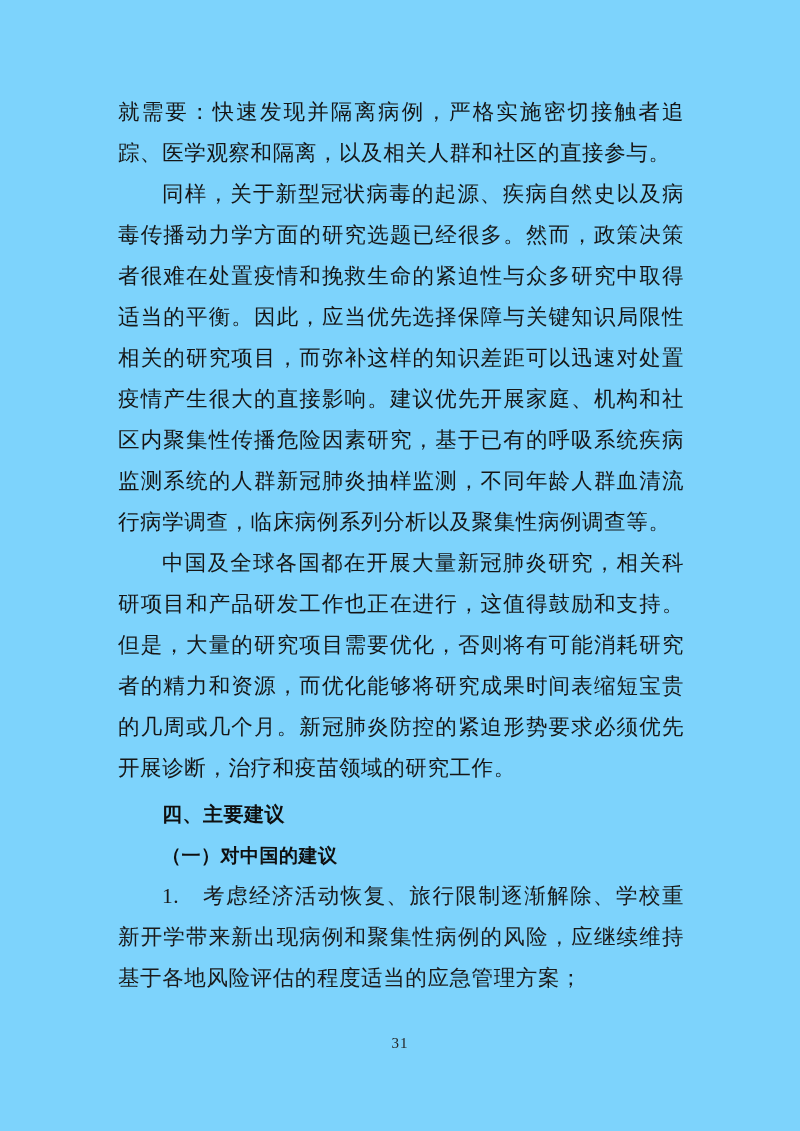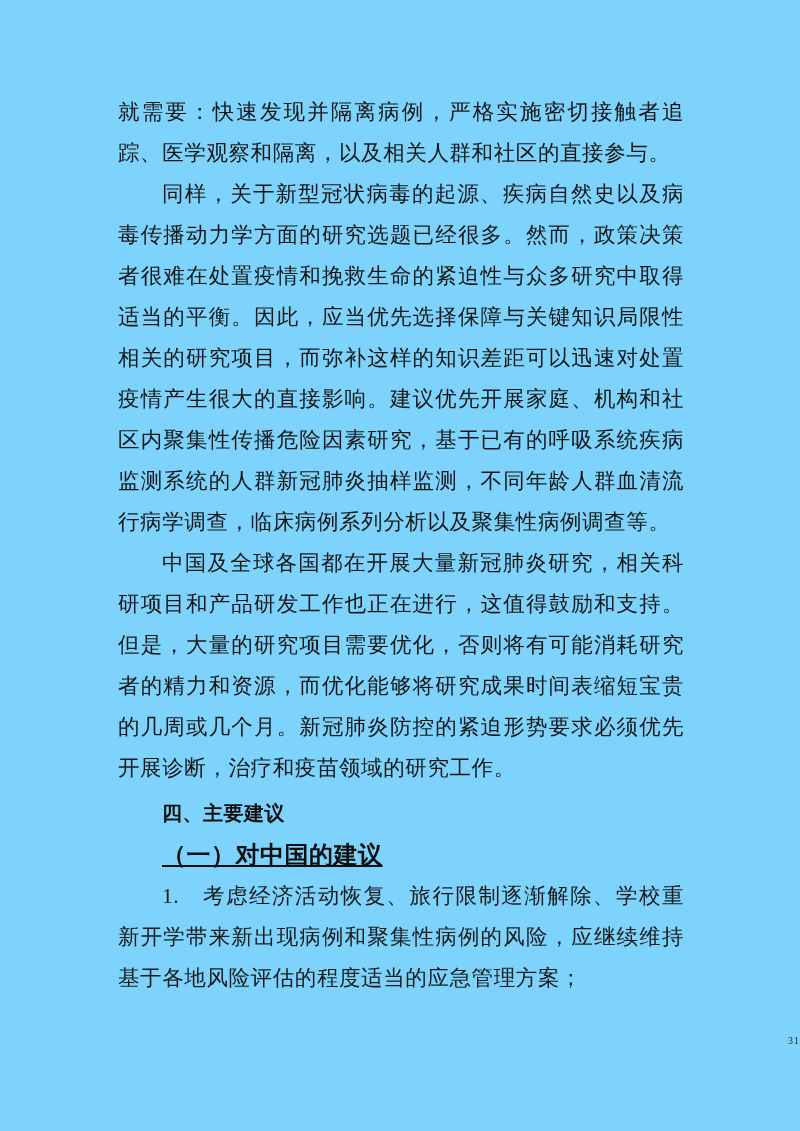--- a/index.html
+++ b/index.html
@@ -29,58 +29,57 @@
     letter-spacing: 0.6px;
     text-align: justify;
     text-justify: inter-ideograph;
     margin: 0 0 0 0;
     color: #161616;
   }
   .indent {
     text-indent: 44px;
   }
   .heading {
-    font-family: Liberation Mono, monospace;
+    font-family: Liberation Serif, serif;
     font-weight: bold;
     font-size: 20px;
     line-height: 41px;
     letter-spacing: 0.5px;
     text-indent: 44px;
     margin: 0;
     color: #0f0f0f;
   }
   .subheading {
     font-family: "DejaVu Sans", "Liberation Sans", sans-serif;
     font-weight: bold;
-    font-size: 24px;
+    font-size: 19px;
     line-height: 41px;
     letter-spacing: 0.5px;
     text-indent: 44px;
     margin: 0;
     color: #0f0f0f;
-    text-decoration: underline;
   }
   .gap-sm { height: 5px; }
   .list-item {
     font-size: 21.5px;
     line-height: 41px;
     letter-spacing: 0.6px;
     text-align: justify;
     text-justify: inter-ideograph;
     text-indent: 44px;
     margin: 0;
   }
   .page-number {
     position: absolute;
     left: 0;
     right: 0;
     top: 1035px;
-    text-align: right;
+    text-align: center;
     font-family: "Liberation Serif", "DejaVu Serif", serif;
-    font-size: 10px;
+    font-size: 15px;
     color: #242424;
     letter-spacing: 1px;
   }
 </style>
 </head>
 <body>
 
 <div class="page">
   <div class="page-inner">
 

